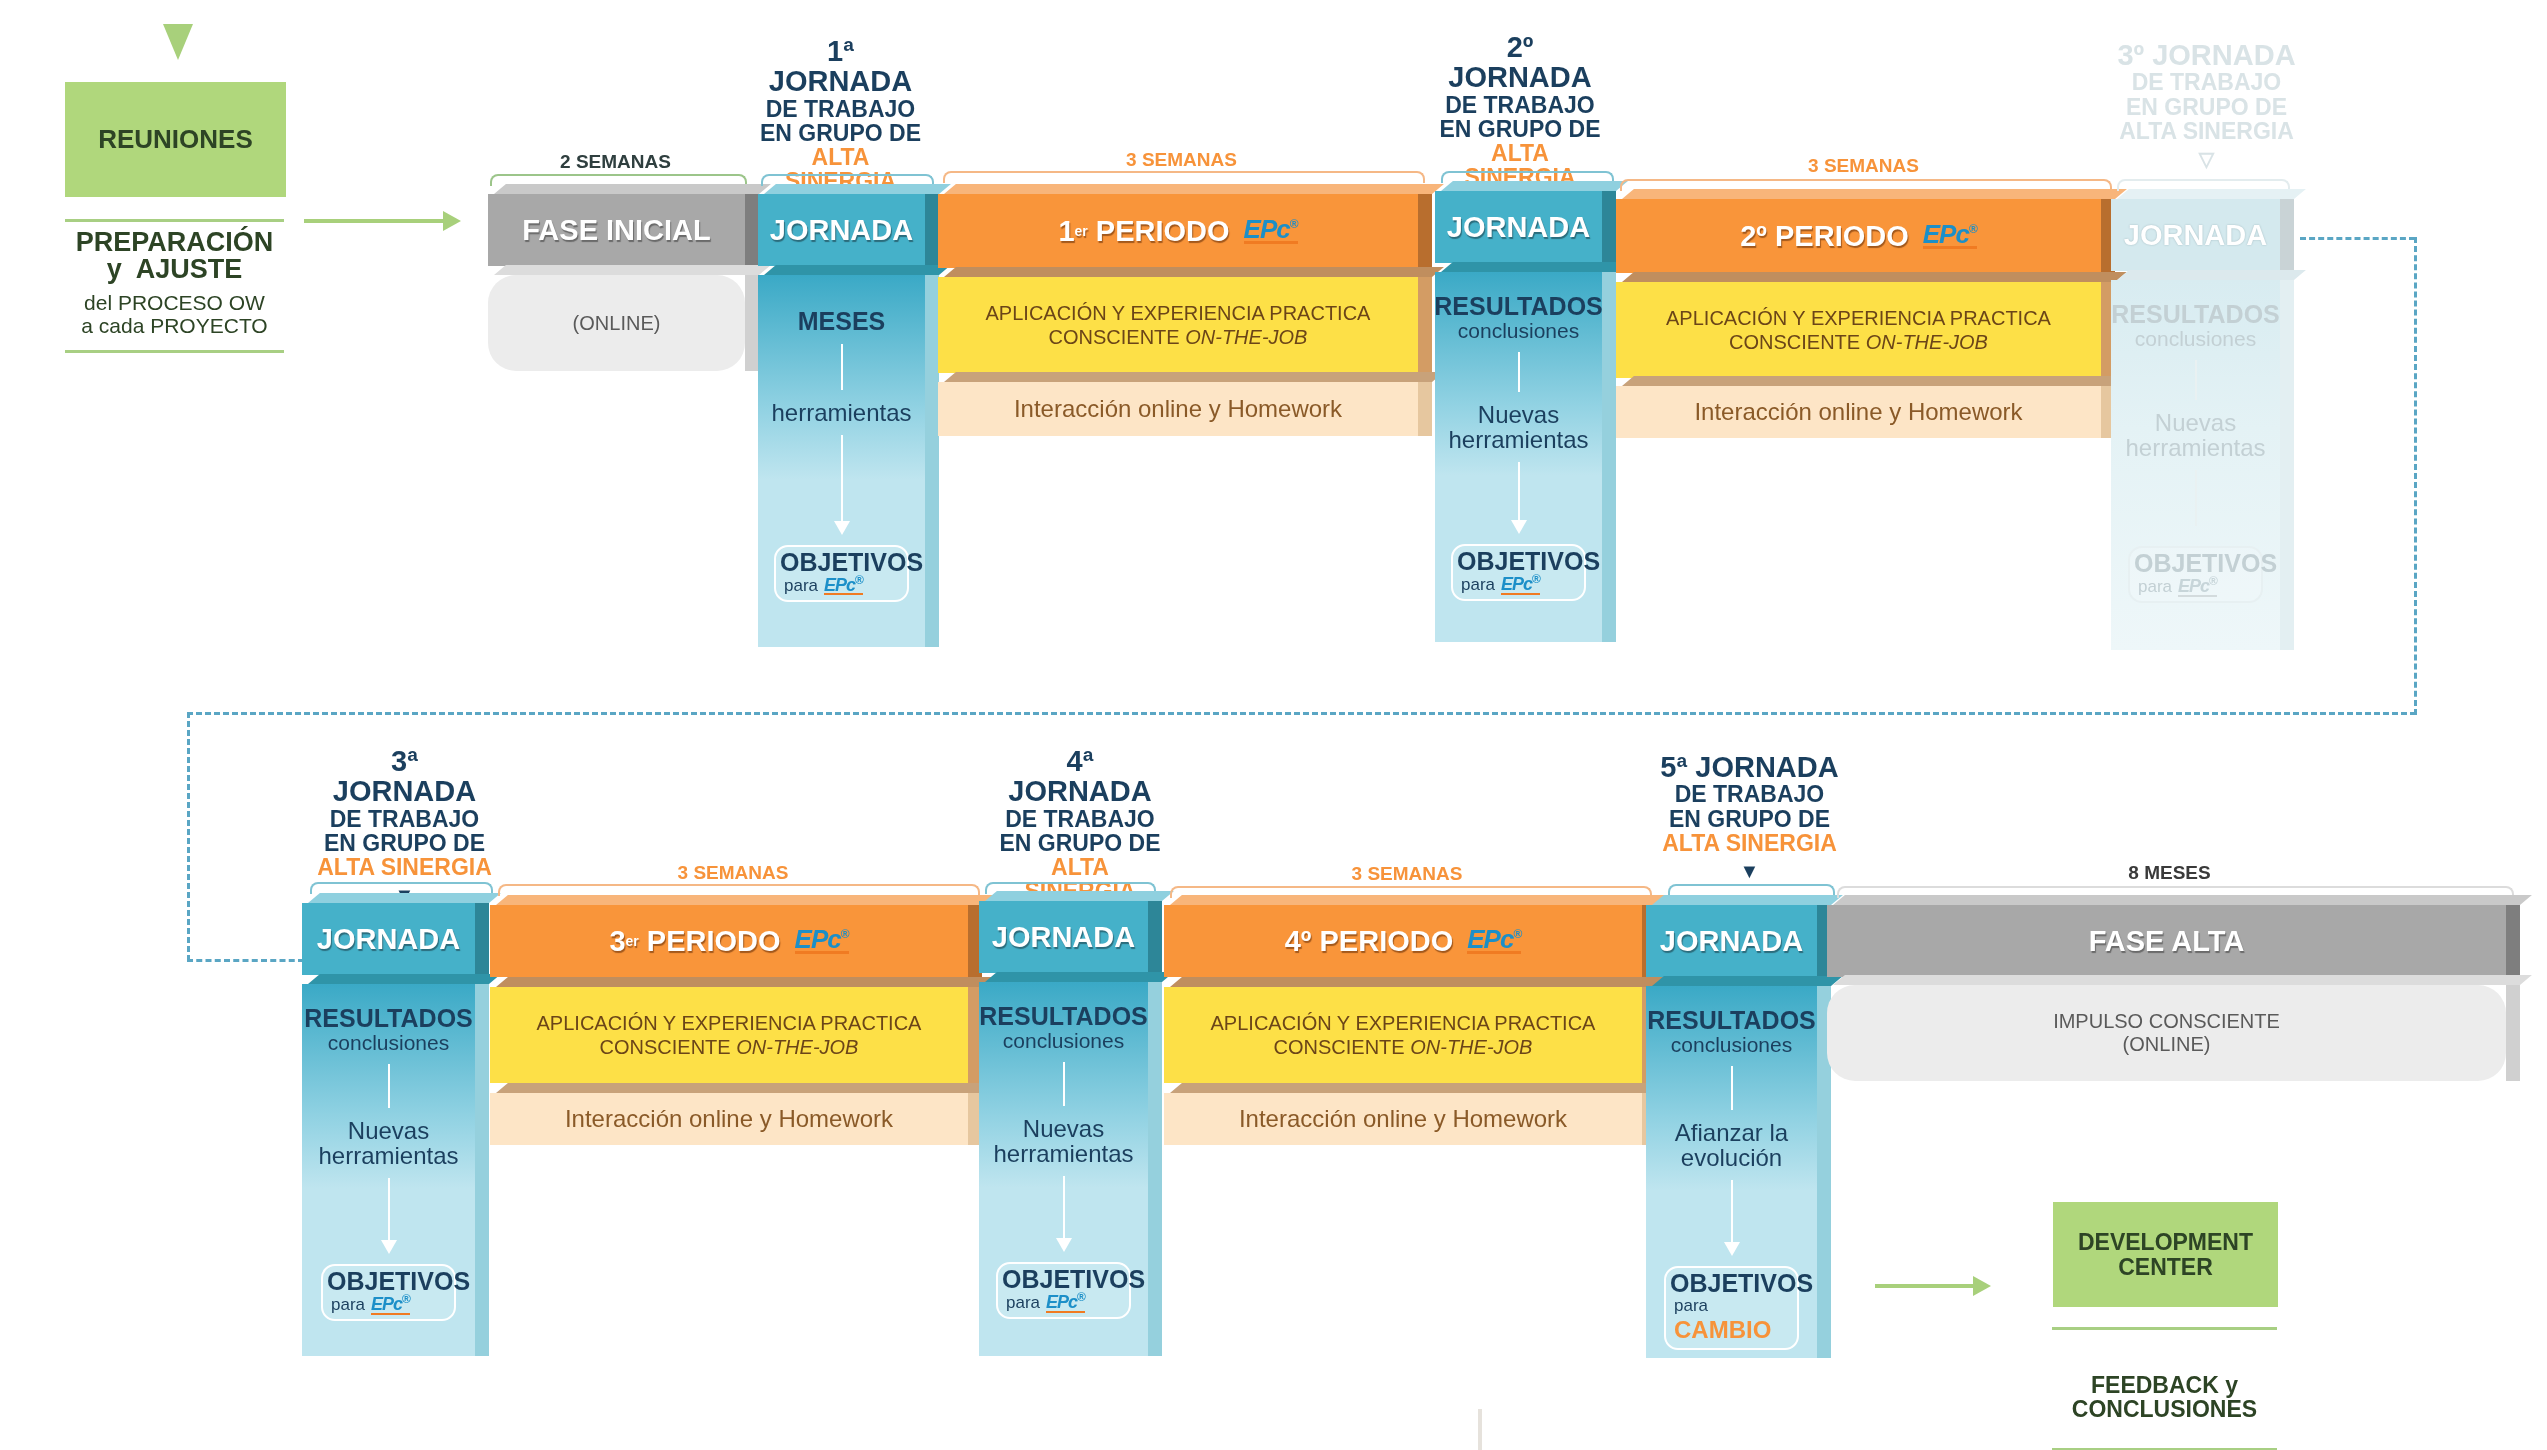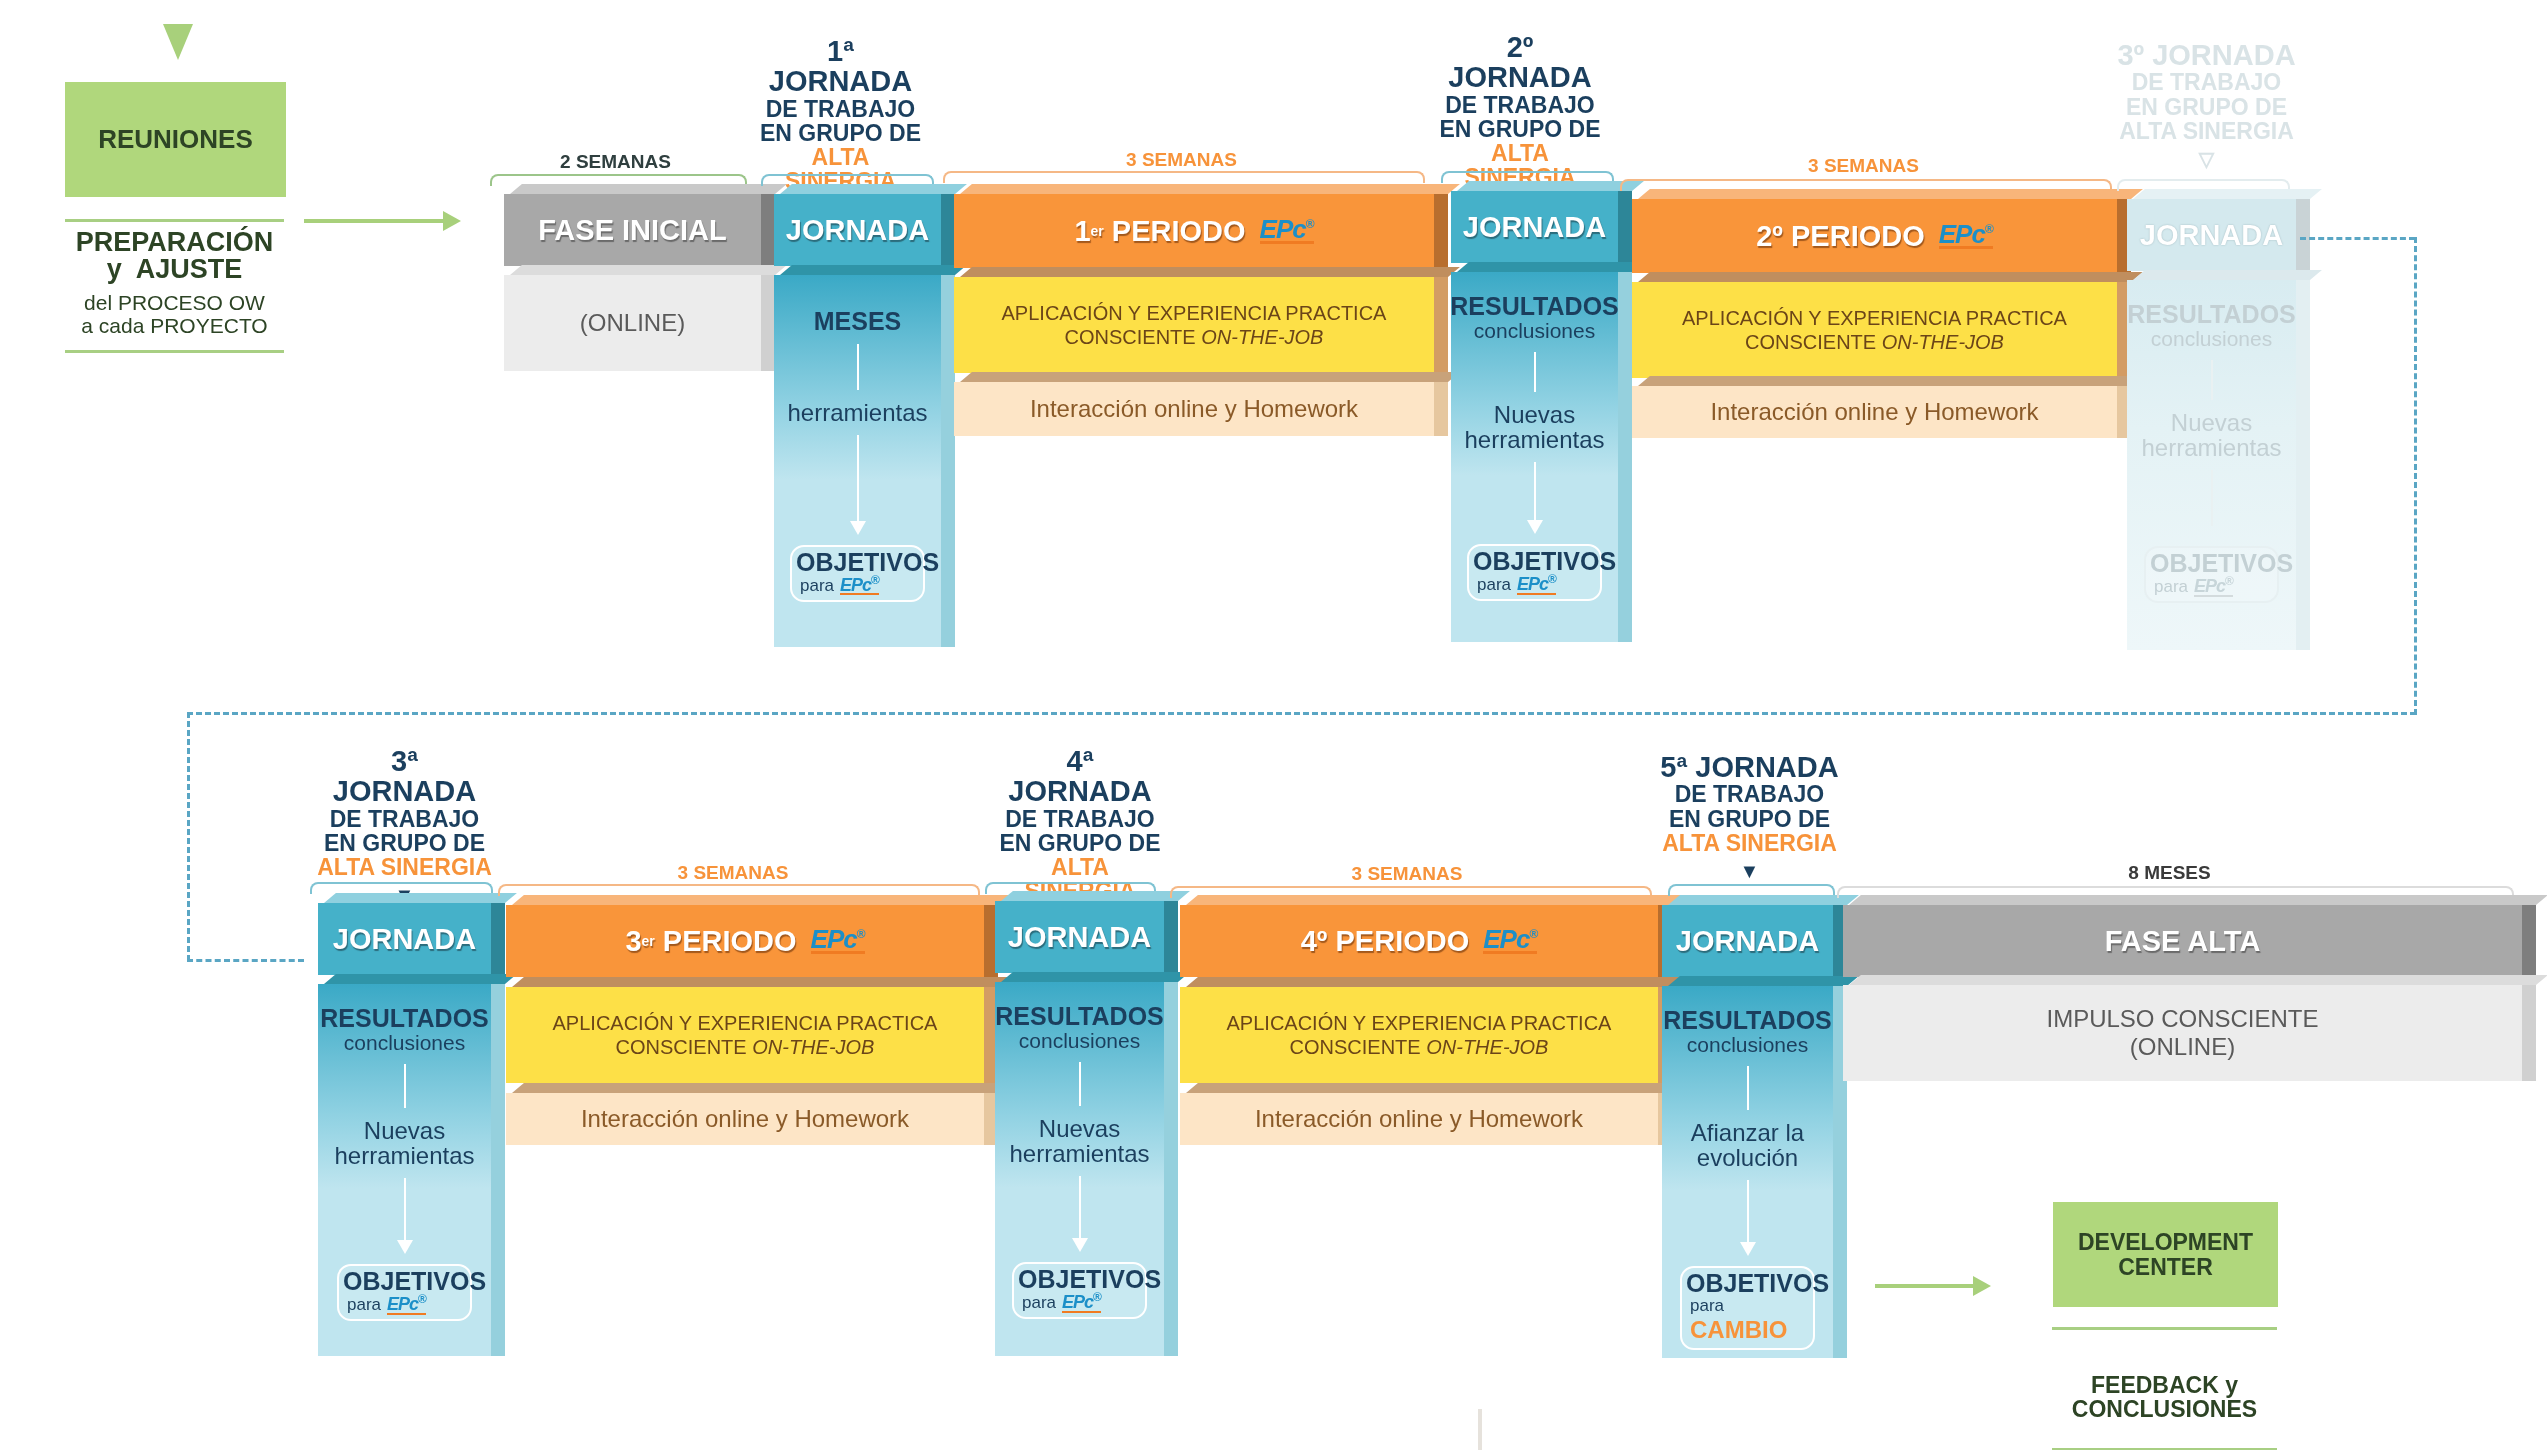--- a/index.html
+++ b/index.html
@@ -12,29 +12,29 @@
   .hdr-title .l1 b{font-weight:bold;}
   .hdr-title .l{font-size:23px;color:#1b3f5e;font-weight:bold;}
   .hdr-title .alt{font-size:23px;color:#f7933a;font-weight:bold;}
   .hdr-title .tri{font-size:20px;color:#1b3f5e;margin-top:6px;}
   .faded .l1,.faded .l,.faded .alt,.faded .tri{color:#d9e3e6 !important;}
 
   .dur{position:absolute;text-align:center;font-size:19px;font-weight:bold;}
   .brace{position:absolute;height:10px;border:2px solid #9cc58a;border-bottom:none;border-radius:8px 8px 0 0;}
 
   
-  .blk{position:absolute;box-sizing:border-box;margin-left:16px;}
+  .blk{position:absolute;box-sizing:border-box;}
   .blk .face{position:absolute;left:0;top:0;right:14px;bottom:0;display:flex;align-items:center;justify-content:center;text-align:center;flex-direction:column;}
   .blk .side{position:absolute;top:0;right:0;width:14px;bottom:0;}
   .blk .top{position:absolute;left:6px;right:0;top:-10px;height:10px;transform:skewX(-50deg);transform-origin:bottom left;}
 
   .gray-hdr .face{background:#a8a8a8;color:#fff;font-weight:bold;font-size:29px;text-shadow:1px 2px 1px #6a6a6a;}
   .gray-hdr .side{background:#7e7e7e;}
   .gray-hdr .top{background:#c9c9c9;}
-  .gray-body .face{background:#ececec;color:#5a5a5a;font-size:24px;}
+  .gray-body .face{background:#ececec;color:#5a5a5a;font-size:20px;border-radius:28px;}
   .gray-body .side{background:#d0d0d0;}
   .gray-body .top{background:#dcdcdc;}
 
   .or-hdr .face{background:#f9953a;color:#fff;font-weight:bold;font-size:29px;text-shadow:1px 2px 1px #a2581c;flex-direction:row;}
   .or-hdr .side{background:#b86e2e;}
   .or-hdr .top{background:#f8b57a;}
   .or-body .face{background:#fde047;color:#6b4518;font-size:20px;line-height:1.2;}
   .or-body .side{background:#d39c64;}
   .or-body .top{background:#c08e5e;}
   .or-band .face{background:#fde5c6;color:#8a5a28;font-size:24px;}

